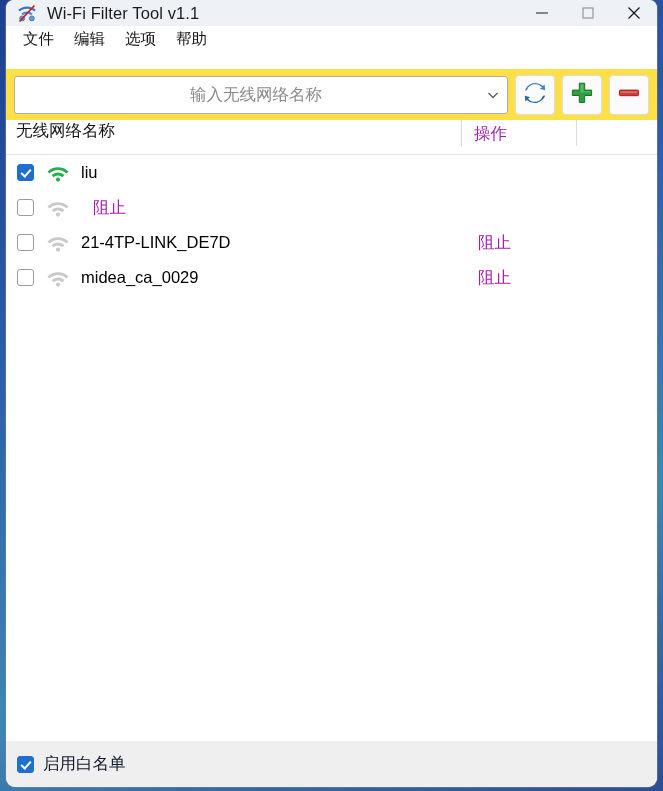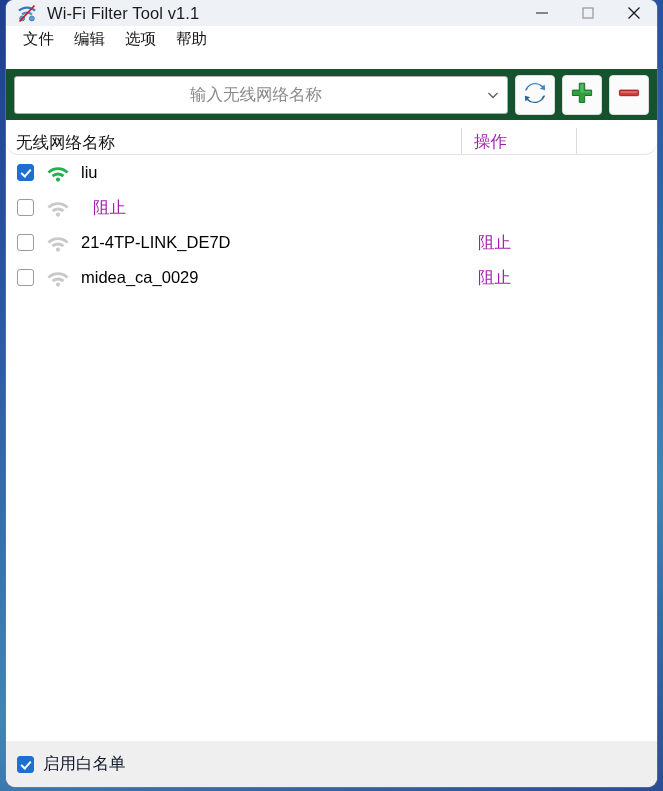--- a/index.html
+++ b/index.html
@@ -67,21 +67,21 @@
     color: #151515;
     padding: 3px 7px;
     margin-right: 6px;
     cursor: default;
     white-space: nowrap;
   }
 
   
   #toolbar {
     height: 52px;
-    background: #14532d;
+    background: #fde047;
     display: flex;
     align-items: center;
     padding: 0 8px;
   }
   #combo {
     flex: 1 1 auto;
     height: 36px;
     background: #ffffff;
     border: 1px solid #adadad;
     border-radius: 3px;
@@ -120,24 +120,23 @@
     position: absolute;
     left: 0; right: 0;
     top: 120px; bottom: 46px;
     background: #ffffff;
     display: flex;
     flex-direction: column;
   }
   #listhead {
     height: 34px;
     display: flex;
-    align-items: flex-end;
+    align-items: flex-start;
     border-bottom: 1px solid #e3e3e3;
     position: relative;
-    border-radius: 13px;
   }
   .hcell {
     font-size: 16.5px;
     color: #151515;
     white-space: nowrap;
   }
   .hcell.name { padding-left: 10px; width: 455px; box-sizing: border-box; }
   .hcell.act  { padding-left: 12px; width: 115px; box-sizing: border-box;
                 border-left: 1px solid #d9d9d9; height: 26px; line-height: 26px; }
   .hcell.tail { flex: 1 1 auto; border-left: 1px solid #d9d9d9; height: 26px; }

